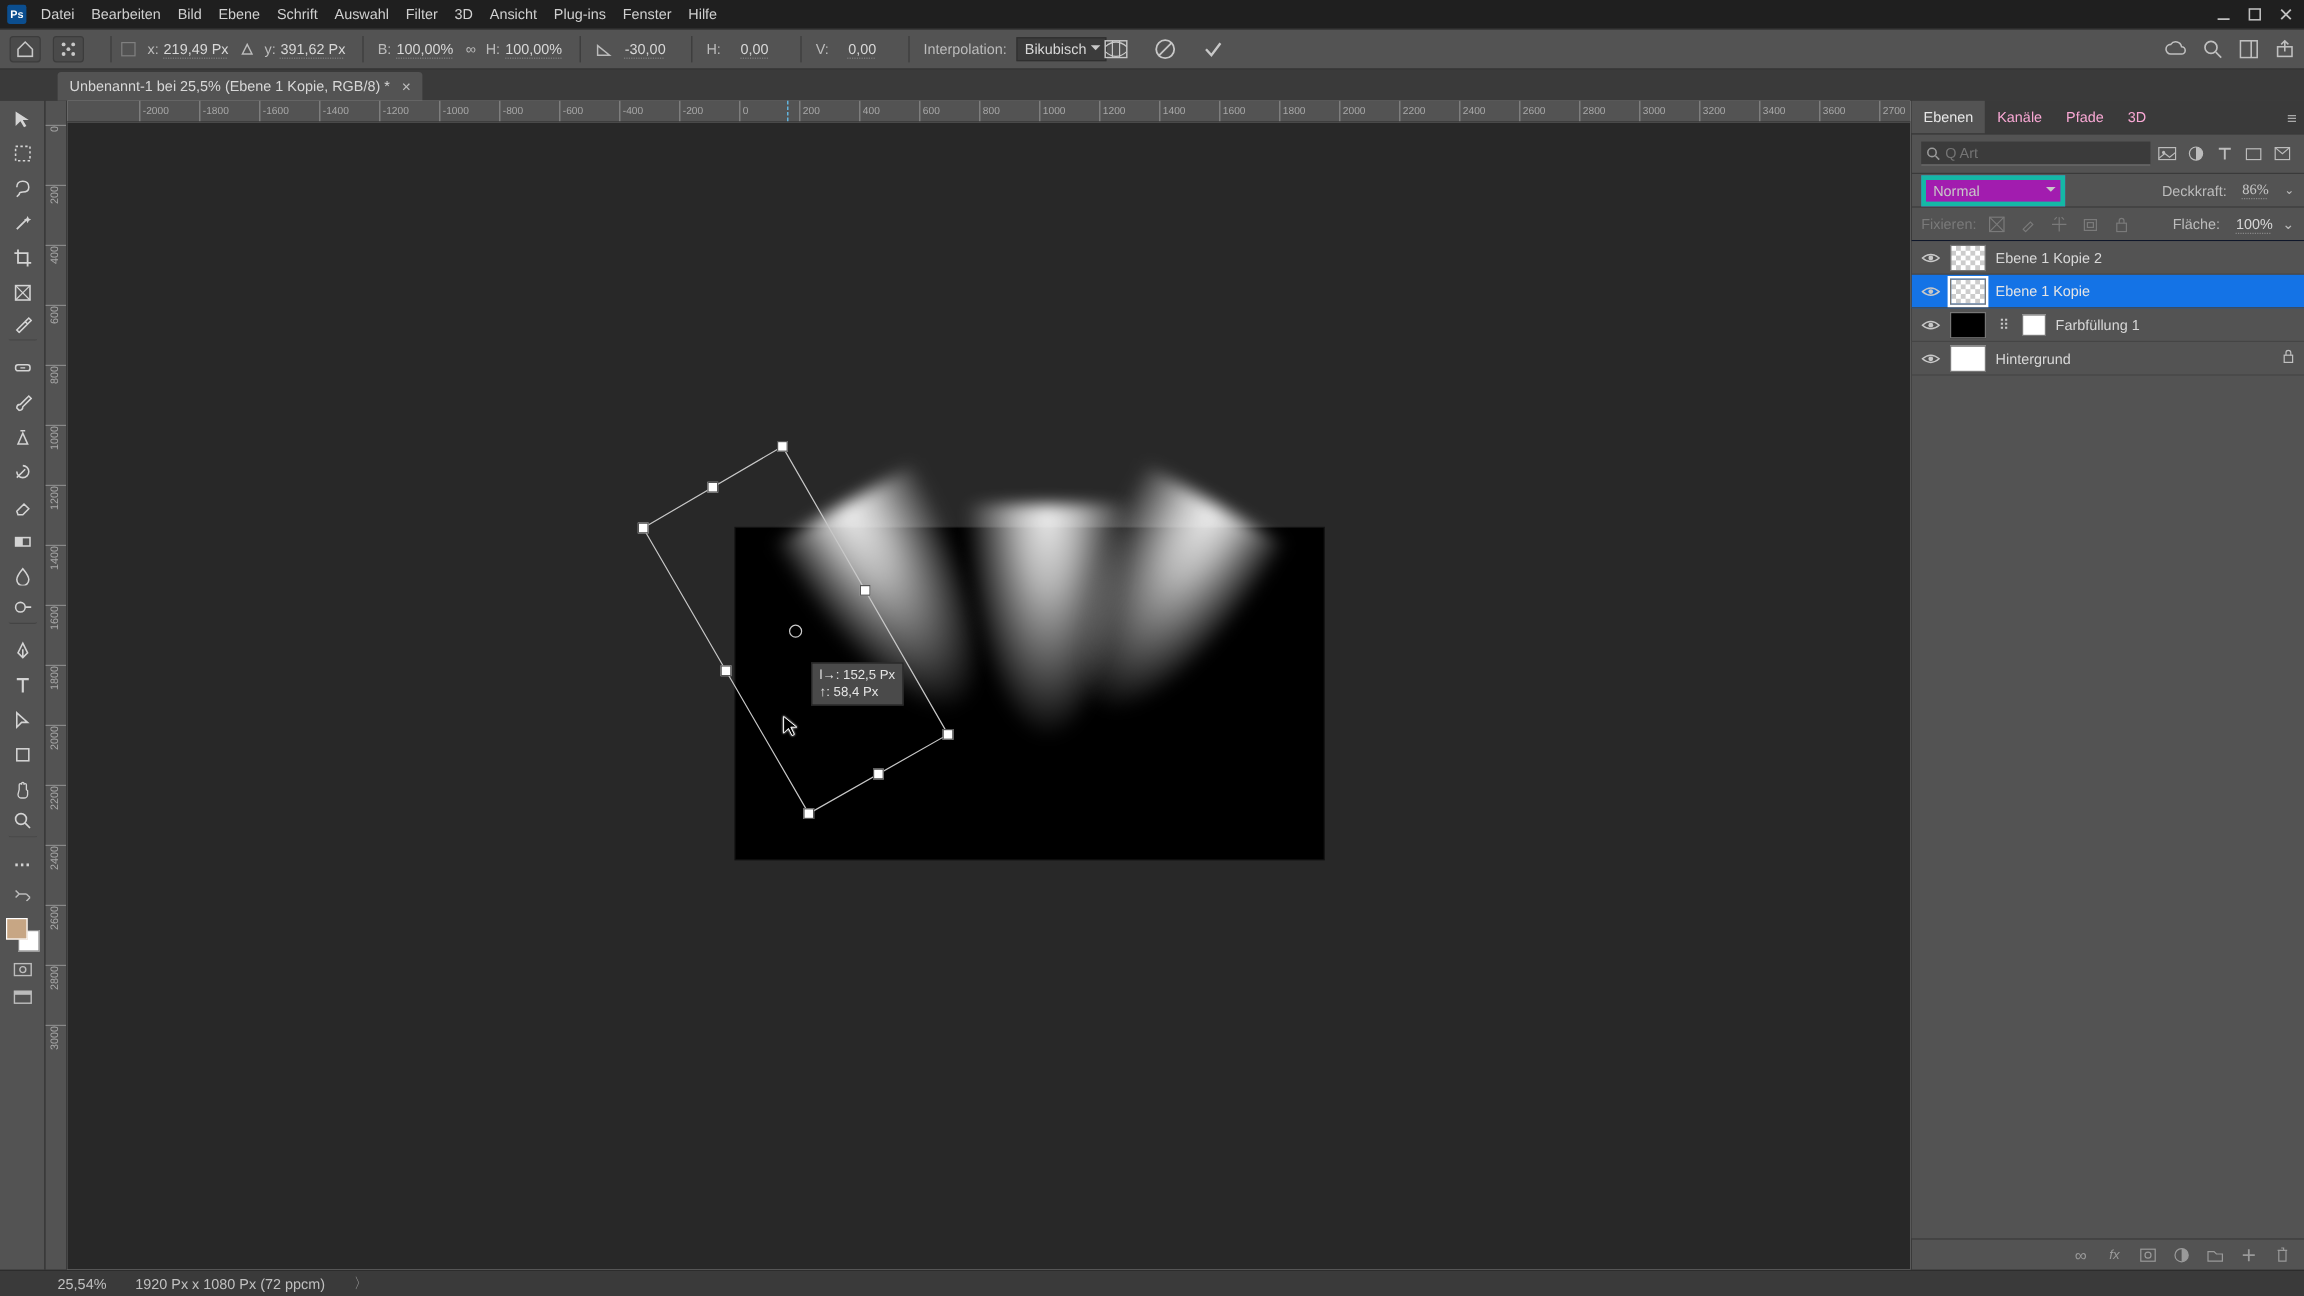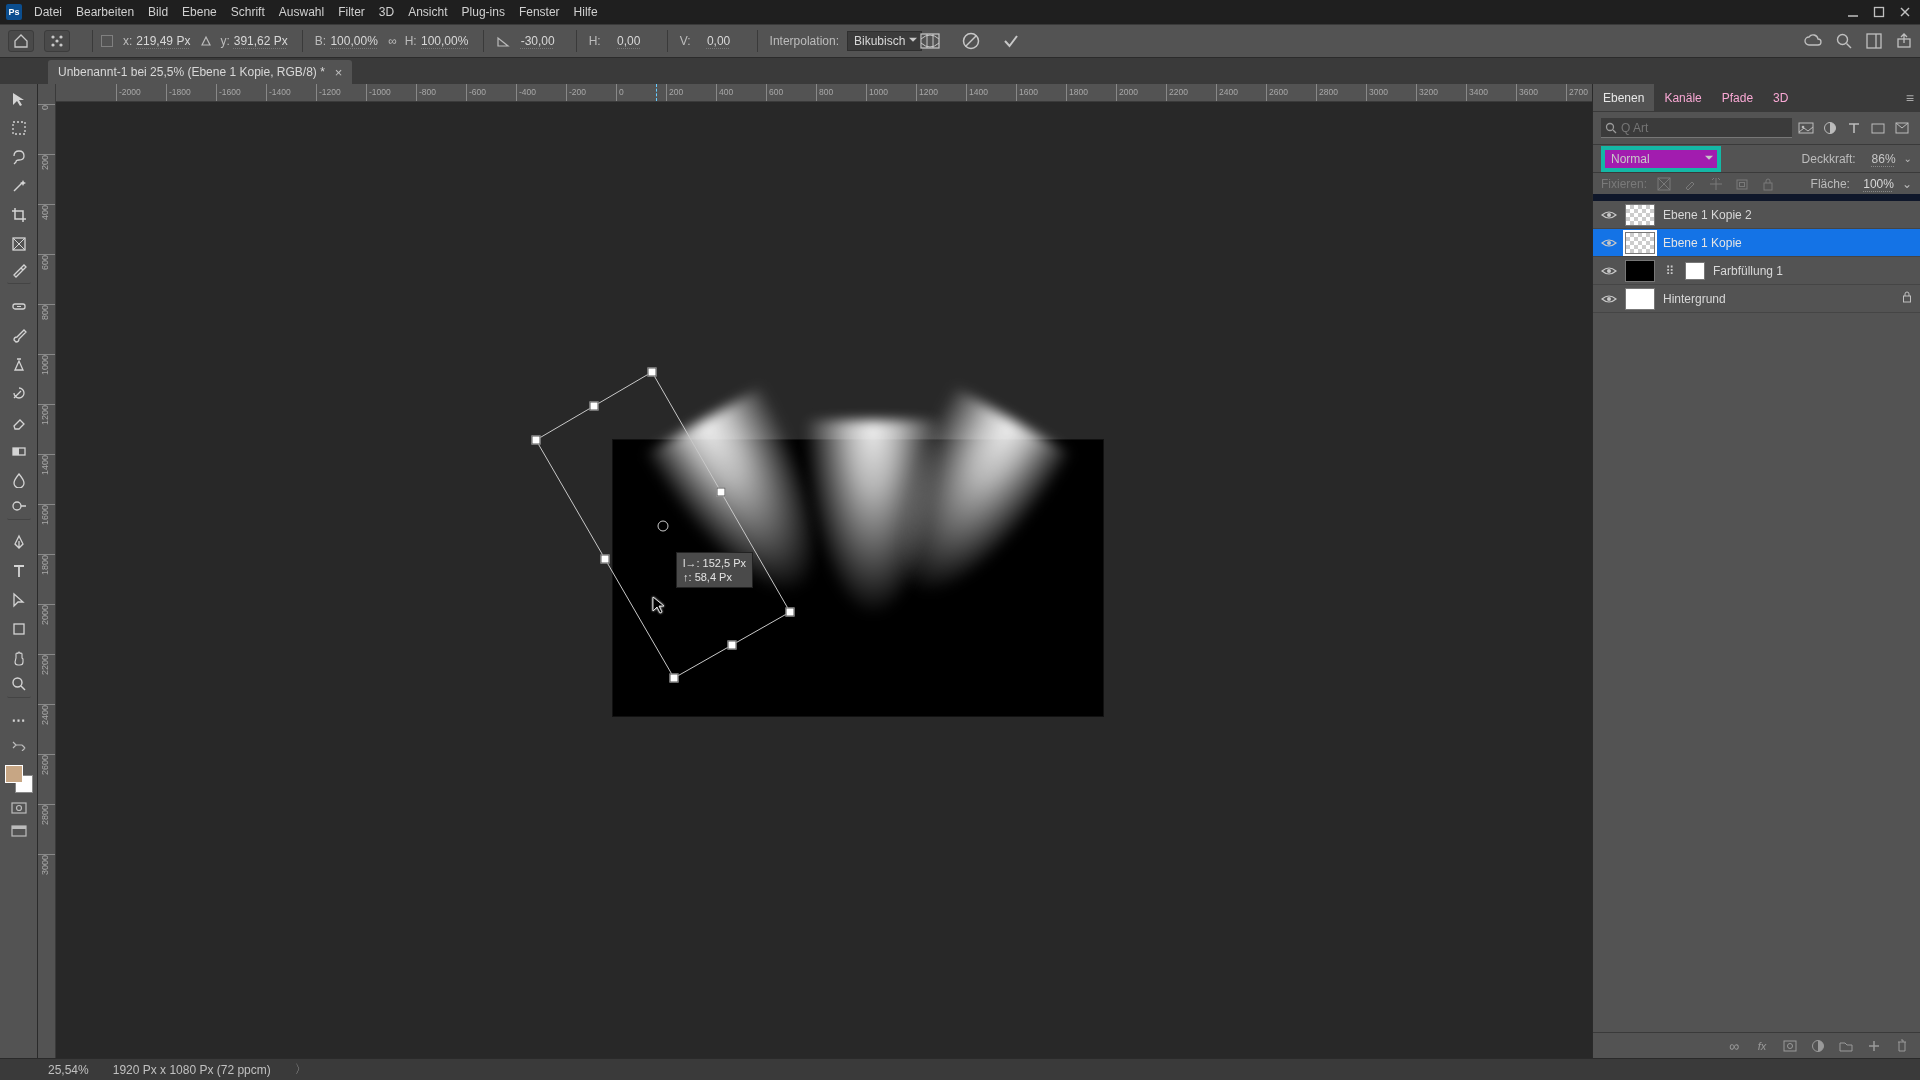--- a/index.html
+++ b/index.html
@@ -77,24 +77,24 @@
 #panelopts { height: 30px; display: flex; align-items: center; padding: 16px 8px; gap: 4px; font-size: 12px; border-bottom: 1px solid #3a3a3a; position: relative; }
 #panelopts .search-wrap { flex: 1; position: relative; }
 #panelopts .search-wrap svg { position: absolute; left: 4px; top: 50%; transform: translateY(-50%); }
 #panelopts input { width: 100%; height: 20px; background: #3b3b3b; border: none; border-bottom: 1px solid #777; color: #ddd; padding-left: 20px; font-size: 12px; outline: none; }
 #panelopts .pill { width: 20px; height: 18px; display:flex; align-items:center; justify-content:center; color:#bcbcbc; }
 
 #panelrow2 { height: 28px; display: flex; align-items: center; padding: 0 8px; gap: 8px; font-size: 12px; border-bottom: 1px solid #3a3a3a; }
 #panelrow2 .blend { border: 4px solid #14b8a6; background: #a21caf; padding: 2px 18px 2px 6px; position: relative; width: 120px; }
 #panelrow2 .blend::after { content: ""; position: absolute; right: 4px; top: 50%; transform: translateY(-40%); border: 4px solid transparent; border-top-color: #c8c8c8; }
 #panelrow2 .opac-label { margin-left: auto; color:#bcbcbc; }
-#panelrow2 .opac-val { text-decoration: underline dotted #888; text-underline-offset: 3px; min-width: 32px; text-align: right; }
+#panelrow2 .opac-val { text-decoration: underline dotted #888; text-underline-offset: 3px; min-width: 32px; text-align: center; font-family: Liberation Serif, serif; }
 #panelrow2 .chev { font-size: 10px; color: #bbb; }
 
-#panelrow3 { height: 28px; display: flex; align-items: center; padding: 0 8px; gap: 8px; font-size: 12px; border-bottom: 7px solid #0f172a; color:#7a7a7a; }
+#panelrow3 { height: 28px; display: flex; align-items: center; padding: 0 8px; gap: 8px; font-size: 12px; border-bottom: 1px solid #0f172a; color:#7a7a7a; }
 #panelrow3 .lock-label { color:#7a7a7a; }
 #panelrow3 .li { width:18px; height:18px; display:flex; align-items:center; justify-content:center; color:#9a9a9a; }
 #panelrow3 .fill-label { margin-left:auto; color:#bcbcbc; }
 #panelrow3 .fill-val { text-decoration: underline dotted #888; text-underline-offset: 3px; min-width: 36px; text-align:right; color:#d8d8d8; }
 
 #layerlist { flex: 1; overflow: auto; background: #535353; }
 .layer { display: flex; align-items: center; height: 28px; padding: 0 8px; border-bottom: 1px solid #454545; gap: 8px; font-size: 12px; color:#d8d8d8; }
 .layer.selected { background: #1473e6; color: #e5e5e5; }
 .layer.selected .thumb { outline: 2px solid #fff; }
 .layer .eye { width: 16px; color: #c8c8c8; display:flex; justify-content:center; }

